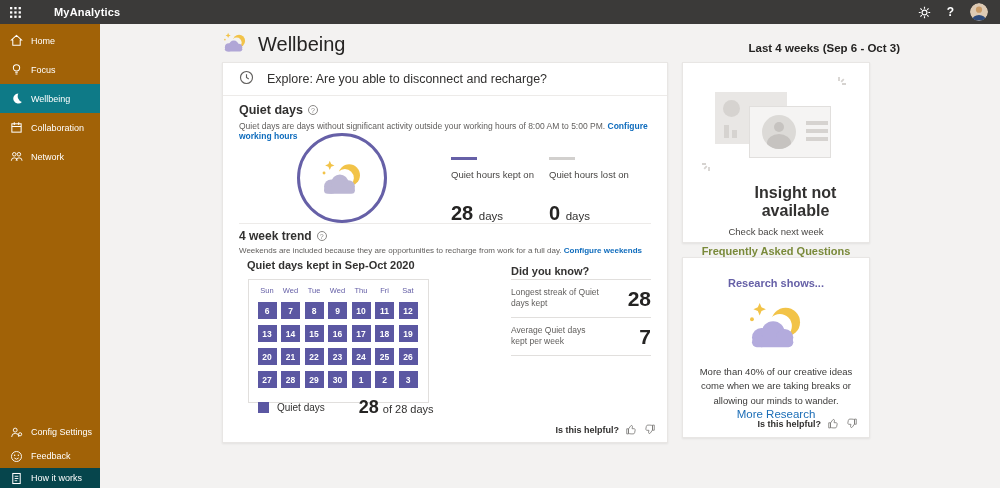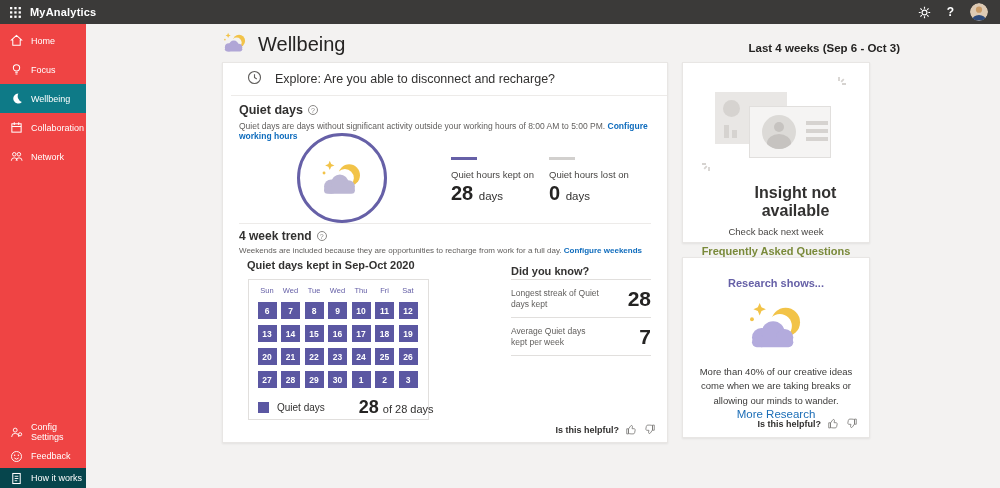--- a/index.html
+++ b/index.html
@@ -3,28 +3,28 @@
 <meta charset="utf-8">
 <style>
   * { margin:0; padding:0; box-sizing:border-box; }
   body { font-family:"Liberation Sans", sans-serif; background:#fff; }
   .app { position:relative; width:1000px; height:488px; background:#f3f2f1; overflow:hidden; }
 
   
   .topbar { position:absolute; top:0; left:0; right:0; height:24px; background:#3b3a39; color:#fff;
             display:flex; align-items:center; z-index:10; }
   .waffle { width:30px; height:24px; display:flex; align-items:center; justify-content:center; cursor:pointer; }
-  .topbar-title { font-size:11px; font-weight:bold; letter-spacing:.2px; }
+  .topbar-title { font-size:11px; font-weight:bold; letter-spacing:.2px;margin-left:24px; }
   .topbar-right { margin-left:auto; display:flex; align-items:center; gap:16px; padding-right:12px; }
   .topbar-icon { cursor:pointer; display:flex; align-items:center; }
   .help-glyph { font-size:12px; color:#fff; font-weight:bold; }
   .avatar { width:18px; height:18px; border-radius:50%; overflow:hidden; cursor:pointer; display:block; }
 
   
-  .sidebar { position:absolute; top:24px; left:0; bottom:0; width:86px; background:#ef4444; color:#fff; z-index:9; }
+  .sidebar { position:absolute; top:24px; left:0; bottom:0; width:100px; background:#a16207; color:#fff; z-index:9; }
   .side-nav { padding-top:2px; }
   .side-item { height:29px; display:flex; align-items:center; gap:8px; padding-left:9px; font-size:9px; cursor:pointer; }
   .side-item.active { background:#0e7a87; }
   .side-icon { width:14px; height:14px; flex:0 0 14px; display:flex; align-items:center; justify-content:center; }
   .side-footer { position:absolute; bottom:0; left:0; right:0; }
   .side-footer .side-item { height:24px; }
   .side-footer .side-item.strip { height:20px; background:#06454c;text-align:right; }
 
   
   .page-title-row { position:absolute; left:222px; top:32px; display:flex; align-items:center; gap:10px; }
@@ -33,55 +33,55 @@
 
   
   .card { position:absolute; background:#fff; border:1px solid #e8e6e4;
           box-shadow:0 1px 2px rgba(0,0,0,.07); }
   .main-card { left:222px; top:62px; width:446px; height:381px; }
   .insight-card { left:682px; top:62px; width:188px; height:181px; text-align:center; }
   .research-card { left:682px; top:257px; width:188px; height:181px; text-align:center; }
 
   
   .explore-row { position:absolute; top:0; left:0; right:0; height:33px; display:flex; align-items:center;
-                 gap:13px; padding:11px 16px; border-bottom:1px solid #edebe9; font-size:12.5px; color:#323130;margin-left:8px; }
+                 gap:13px; padding:11px 16px; border-bottom:1px solid #edebe9; font-size:12.5px; color:#323130; }
   .quiet-head { position:absolute; top:40px; left:16px; right:16px; }
   .sec-title { font-size:12.5px; font-weight:bold; color:#323130; display:flex; align-items:center; gap:5px; }
   .info-dot { display:inline-block; width:10px; height:10px; border:1px solid #8a8886; border-radius:50%;
               font-size:7px; line-height:9px; text-align:center; color:#8a8886; font-weight:normal; cursor:pointer; }
   .sec-desc { margin-top:4px; font-size:8.5px; color:#605e5c; }
   .cfg-link { color:#0f6cbd; font-weight:bold; cursor:pointer; }
 
   .ring { position:absolute; top:70px; left:74px; width:90px; height:90px; border:3px solid #6660a7;
           border-radius:50%; display:flex; align-items:center; justify-content:center; background:#fff; }
 
   .stat { position:absolute; top:94px; width:100px; }
   .stat.kept { left:228px; } .stat.lost { left:326px; }
   .stat-bar { width:26px; height:3px; margin-bottom:9px; }
   .stat.kept .stat-bar { background:#6660a7; } .stat.lost .stat-bar { background:#d2d0ce; }
   .stat-label { font-size:9.5px; color:#484644; }
-  .stat-value { margin-top:2px; font-size:20px; font-weight:bold; color:#252423; }
+  .stat-value { margin-top:22px; font-size:20px; font-weight:bold; color:#252423; }
   .stat-unit { font-size:11.5px; font-weight:normal; color:#323130; }
 
   .divider1 { position:absolute; top:160px; left:16px; right:16px; border-top:1px solid #edebe9; }
   .trend-head { position:absolute; top:166px; left:16px; right:16px; }
   .trend-head .sec-title { font-size:12px; }
   .trend-head .sec-desc { font-size:8px; margin-top:3px; }
   .cal-title { position:absolute; top:196px; left:24px; font-size:11px; font-weight:bold; color:#323130; }
 
-  .cal-box { position:absolute; top:216px; left:25px; width:181px; height:141px; border:1px solid #e1dfdd;
+  .cal-box { position:absolute; top:216px; left:25px; width:181px; height:124px; border:1px solid #e1dfdd;
              padding:6px 7px; }
   .cal-grid { display:grid; grid-template-columns:repeat(7,22px); grid-auto-rows:auto; column-gap:1.5px; }
   .cal-head { font-size:7.5px; color:#6660a7; text-align:center; height:12px; line-height:10px; }
   .cal-cell { width:19px; height:17px; margin:4px auto 2px; background:#5b57a2; color:#fff; font-size:8.5px;
               font-weight:bold; display:flex; align-items:center; justify-content:center; }
 
   .dyk { position:absolute; top:202px; left:288px; width:140px; }
   .dyk-title { font-size:11px; font-weight:bold; color:#323130; padding-bottom:2px; border-bottom:1px solid #e1dfdd; }
-  .fact { display:flex; justify-content:space-between; align-items:center; padding:7px 0 6px;
+  .fact { display:flex; justify-content:space-between; padding:7px 0 6px;
           border-bottom:1px solid #e1dfdd; }
   .fact-label { font-size:8.5px; color:#605e5c; width:92px; line-height:1.35; }
   .fact-value { font-size:21px; color:#252423; font-weight:600; }
 
   .legend { position:absolute; top:334px; left:35px; display:flex; align-items:center; }
   .legend-swatch { width:11px; height:11px; background:#5b57a2; margin-right:8px; }
   .legend-label { font-size:10px; color:#323130; }
   .legend-total { margin-left:34px; display:flex; align-items:baseline; gap:4px; }
   .legend-big { font-size:18px; font-weight:bold; color:#252423; }
   .legend-suffix { font-size:11px; color:#323130; }

